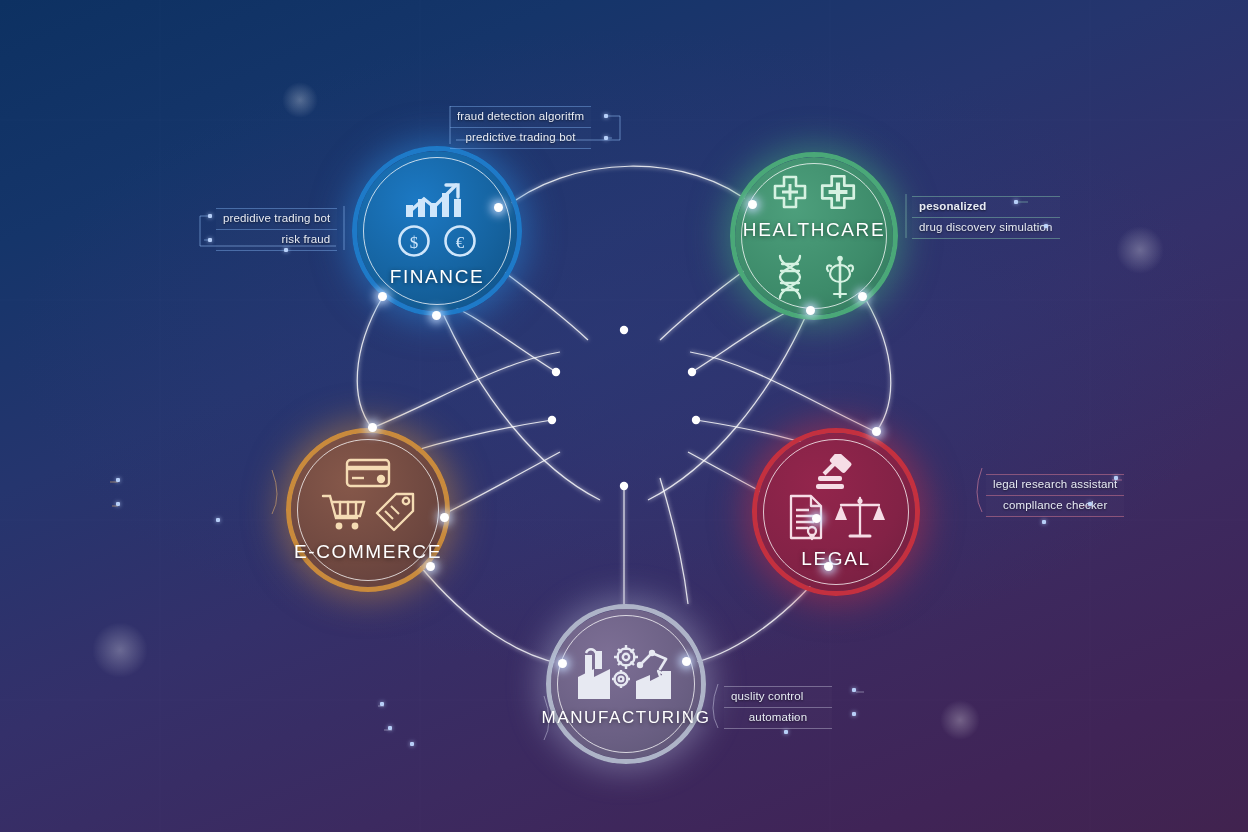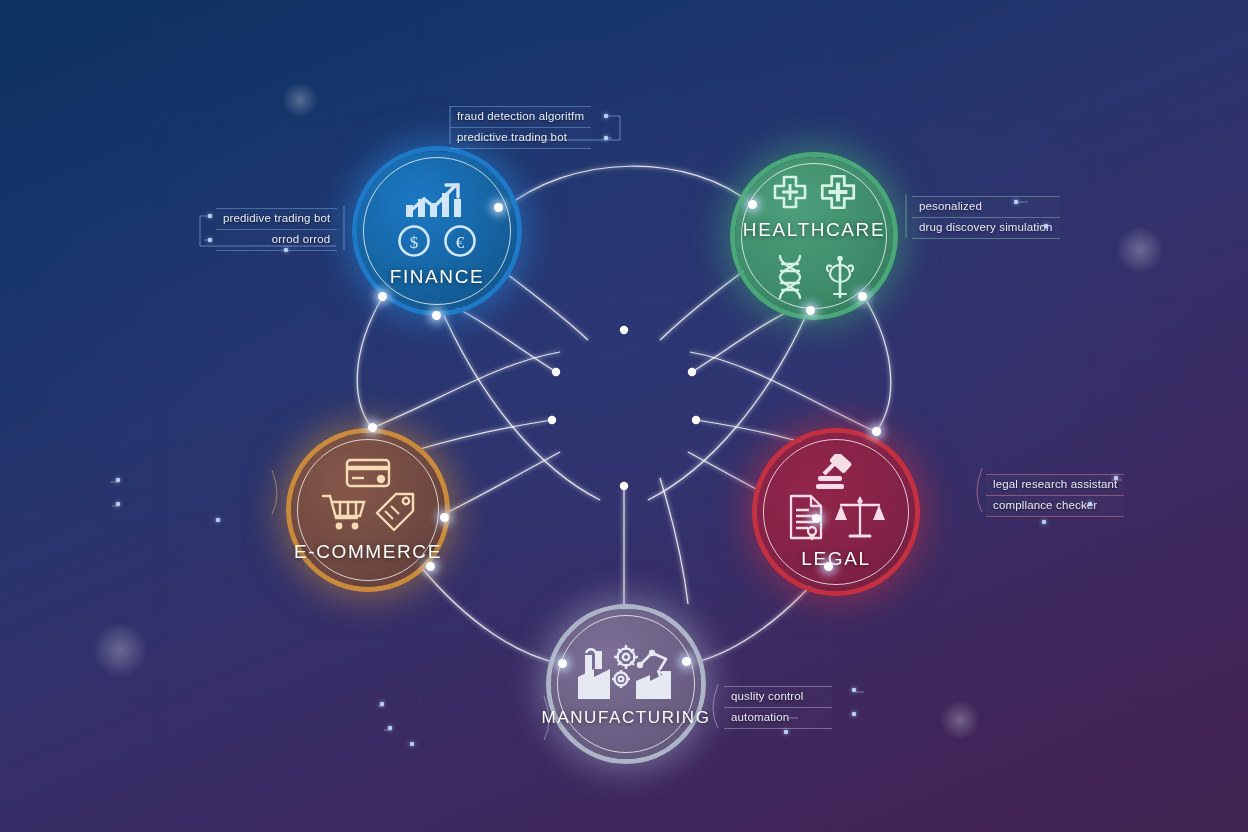--- a/index.html
+++ b/index.html
@@ -107,21 +107,21 @@
     color:#e8ecf5;
     padding:3px 7px 4px 7px;
     white-space:nowrap;
     line-height:13px;
     letter-spacing:.15px;
     text-shadow:0 1px 2px rgba(0,0,0,.55);
     border:1px solid rgba(255,255,255,.28);
     border-left:none; border-right:none; border-bottom:none;
     background:rgba(255,255,255,.015);
   }
-  .lbl:last-child { border-bottom:1px solid rgba(255,255,255,.28); }
+  .lbl:last-child { border-bottom:1px solid rgba(255,255,255,.28);text-align:center; }
   .lblbox.right .lbl { text-align:right; }
   .lblbox.tintblue  .lbl { border-color:rgba(130,180,245,.42); }
   .lblbox.tintgreen .lbl { border-color:rgba(140,215,175,.42); }
   .lblbox.tintamber .lbl { border-color:rgba(232,178,108,.45); }
   .lblbox.tintred   .lbl { border-color:rgba(232,130,150,.45); }
   .lblbox.tintgrey  .lbl { border-color:rgba(205,205,225,.40); }
   .enddot {
     position:absolute; width:4px; height:4px;
     background:rgba(190,215,255,.95); border-radius:1px;
     box-shadow:0 0 4px rgba(190,215,255,.8);
@@ -439,28 +439,28 @@
 
   <div class="lblbox tintblue" style="left:450px; top:106px;">
     <div class="lbl">fraud detection algoritfm</div>
     <div class="lbl">predictive trading bot</div>
   </div>
   <div class="enddot" style="left:604px; top:114px;"></div>
   <div class="enddot" style="left:604px; top:136px;"></div>
 
   <div class="lblbox tintblue right" style="left:216px; top:208px;">
     <div class="lbl" style="min-width:118px;">predidive trading bot</div>
-    <div class="lbl" style="min-width:118px;">orrod orrod</div>
+    <div class="lbl" style="min-width:118px;">risk fraud</div>
   </div>
   <div class="enddot" style="left:208px; top:214px;"></div>
   <div class="enddot" style="left:208px; top:238px;"></div>
   <div class="enddot" style="left:284px; top:248px;"></div>
 
   <div class="lblbox tintgreen" style="left:912px; top:196px;">
-    <div class="lbl" style="min-width:104px;">pesonalized</div>
+    <div class="lbl" style="min-width:104px;font-weight:bold;">pesonalized</div>
     <div class="lbl">drug discovery simulation</div>
   </div>
   <div class="enddot" style="left:1014px; top:200px;"></div>
   <div class="enddot" style="left:1044px; top:224px;"></div>
 
   <div class="enddot" style="left:116px; top:478px;"></div>
   <div class="enddot" style="left:116px; top:502px;"></div>
   <div class="enddot" style="left:216px; top:518px;"></div>
 
   <div class="lblbox tintred" style="left:986px; top:474px;">

